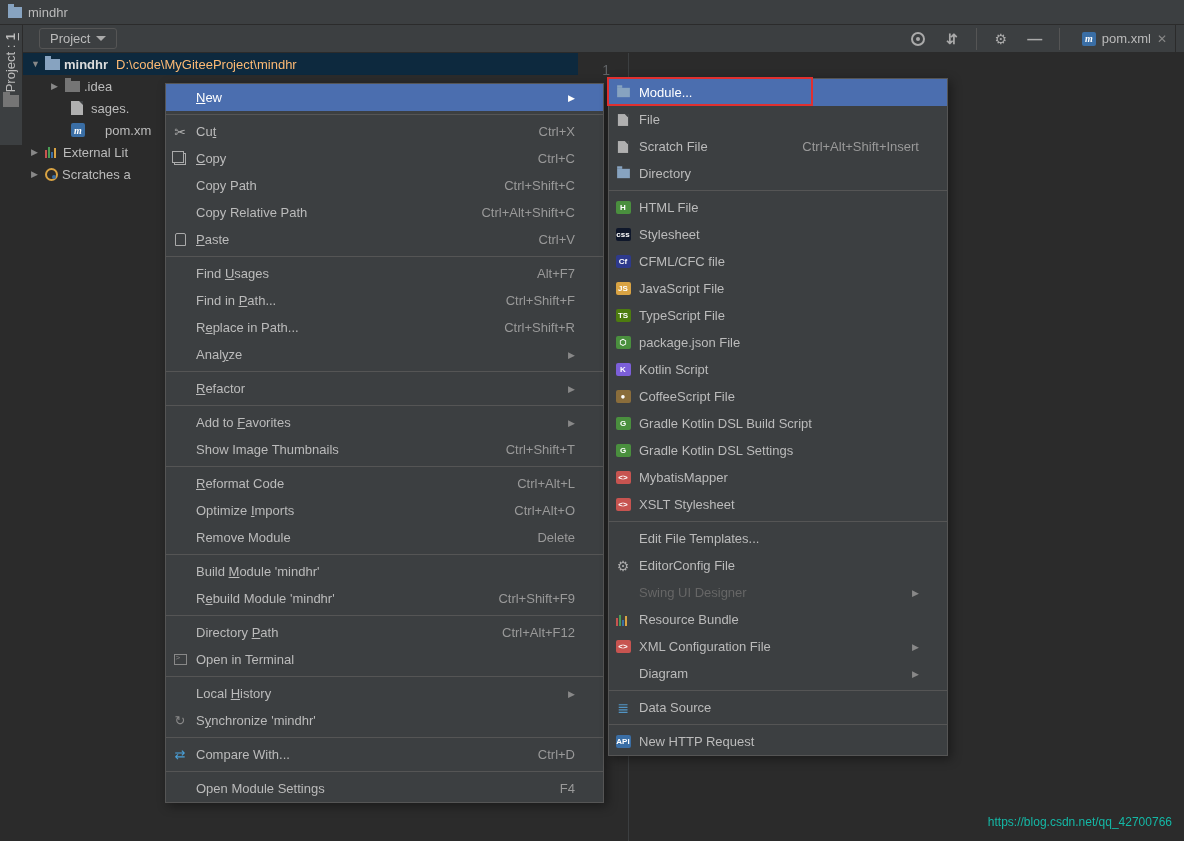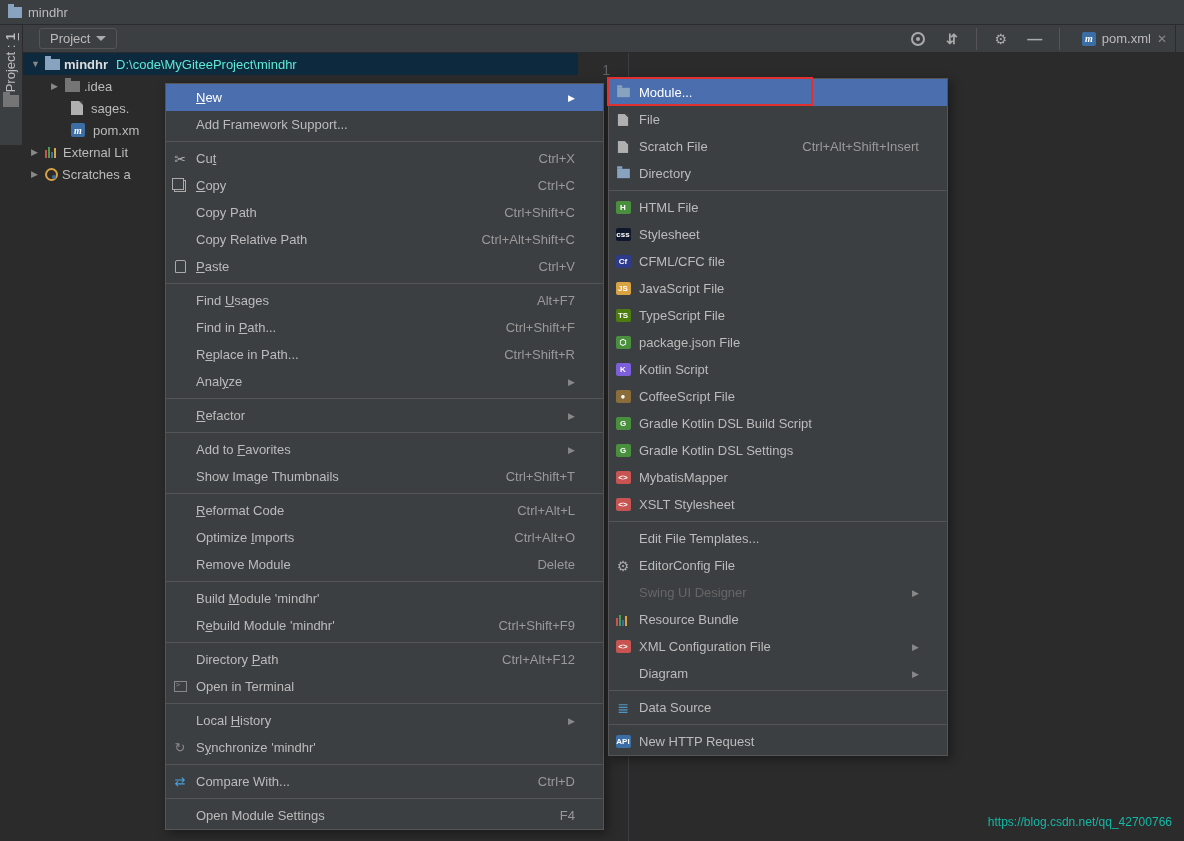--- a/index.html
+++ b/index.html
@@ -26,21 +26,21 @@
 .tree-row.sel { background:#0d293e; }
 .tree-arrow { width:10px; color:#888; font-size:9px; }
 .f-icon { width:15px; height:11px; background:#87a3c0; position:relative; }
 .f-icon::before { content:""; position:absolute; top:-3px; left:0; width:6px; height:3px; background:#87a3c0; }
 .f-icon.dark { background:#757575; } .f-icon.dark::before{background:#757575;}
 .lib-icon { width:14px; height:12px; display:flex; gap:1px; align-items:flex-end; }
 .lib-icon span{width:2px;background:#888;} .lib-icon span:nth-child(1){height:8px;background:#c75450;} .lib-icon span:nth-child(2){height:11px;background:#499c54;} .lib-icon span:nth-child(3){height:6px;background:#3a6ea5;} .lib-icon span:nth-child(4){height:10px;background:#d9a343;}
 .clock-icon{width:13px;height:13px;border:2px solid #d9a343;border-radius:50%;position:relative;}
 .clock-icon::after{content:"";position:absolute;width:4px;height:4px;background:#3a6ea5;border-radius:50%;top:5px;left:5px;}
 .bold { font-weight:bold; color:#ddd; }
-.path { color:#5eead4; margin-left:4px; }
+.path { color:#fdba74; margin-left:4px; }
 .indent1{padding-left:28px;} .indent2{padding-left:48px;}
 .editor { position:absolute; left:578px; right:0; top:53px; bottom:0; background:#2b2b2b; font-family:"Consolas","Courier New",monospace; font-size:14px; }
 .gutter { position:absolute; left:0; top:0; width:44px; text-align:right; padding-right:12px; color:#606366; line-height:23px; padding-top:6px; }
 .code { position:absolute; left:58px; top:6px; line-height:23px; white-space:pre; }
 .vline { position:absolute; left:50px; top:0; bottom:0; width:1px; background:#3c3f41; } .c-tag{color:#e8bf6a;} .c-attr{color:#bababa;} .c-str{color:#6a8759;} .c-pi{color:#e8bf6a;}
 .ctx-menu { position:absolute; background:#3c3f41; border:1px solid #555; box-shadow:3px 3px 10px rgba(0,0,0,.4); }
 .menu1 { left:165px; top:83px; width:439px; }
 .menu2 { left:608px; top:78px; width:340px; }
 .ctx-item { height:27px; display:flex; align-items:center; padding:0 28px 0 30px; position:relative; color:#bbb; }
 .ctx-item.hi { background:#4b6eaf; color:#fff; }
@@ -121,21 +121,21 @@
     <span class="tree-arrow">▶</span>
     <div class="f-icon dark"></div>
     <span>.idea</span>
   </div>
   <div class="tree-row indent2">
     <div class="file-ic"></div>
     <span style="margin-left:4px">sages.</span>
   </div>
   <div class="tree-row indent2">
     <div class="m-icon">m</div>
-    <span style="margin-left:4px">pom.xm</span>
+    <span style="margin-left:16px">pom.xm</span>
   </div>
   <div class="tree-row">
     <span class="tree-arrow">▶</span>
     <div class="lib-icon">
         <span></span>
         <span></span>
         <span></span>
         <span></span>
       </div>
     <span>External Lit</span>
@@ -164,24 +164,20 @@
                                  <span class="c-str">1</span><span class="c-tag">&lt;/</span><span class="c-tag">version</span><span class="c-tag">&gt;</span>
   </div>
 </div>
 
 <div class="ctx-menu menu1" id="menu1">
     <div class="ctx-item hi">
       <span class="mic"></span>
       <span><span class="mn">N</span>ew</span>
       <span class="sub">▶</span>
     </div>
-    <div class="ctx-item">
-      <span class="mic"></span>
-      <span>Add Framework Support...</span>
-    </div>
     <div class="ctx-sep"></div>
     <div class="ctx-item">
       <span class="mic">
         <span class="scissors">✂</span>
       </span>
       <span>Cu<span class="mn">t</span></span>
       <span class="sc">Ctrl+X</span>
     </div>
     <div class="ctx-item">
       <span class="mic">

